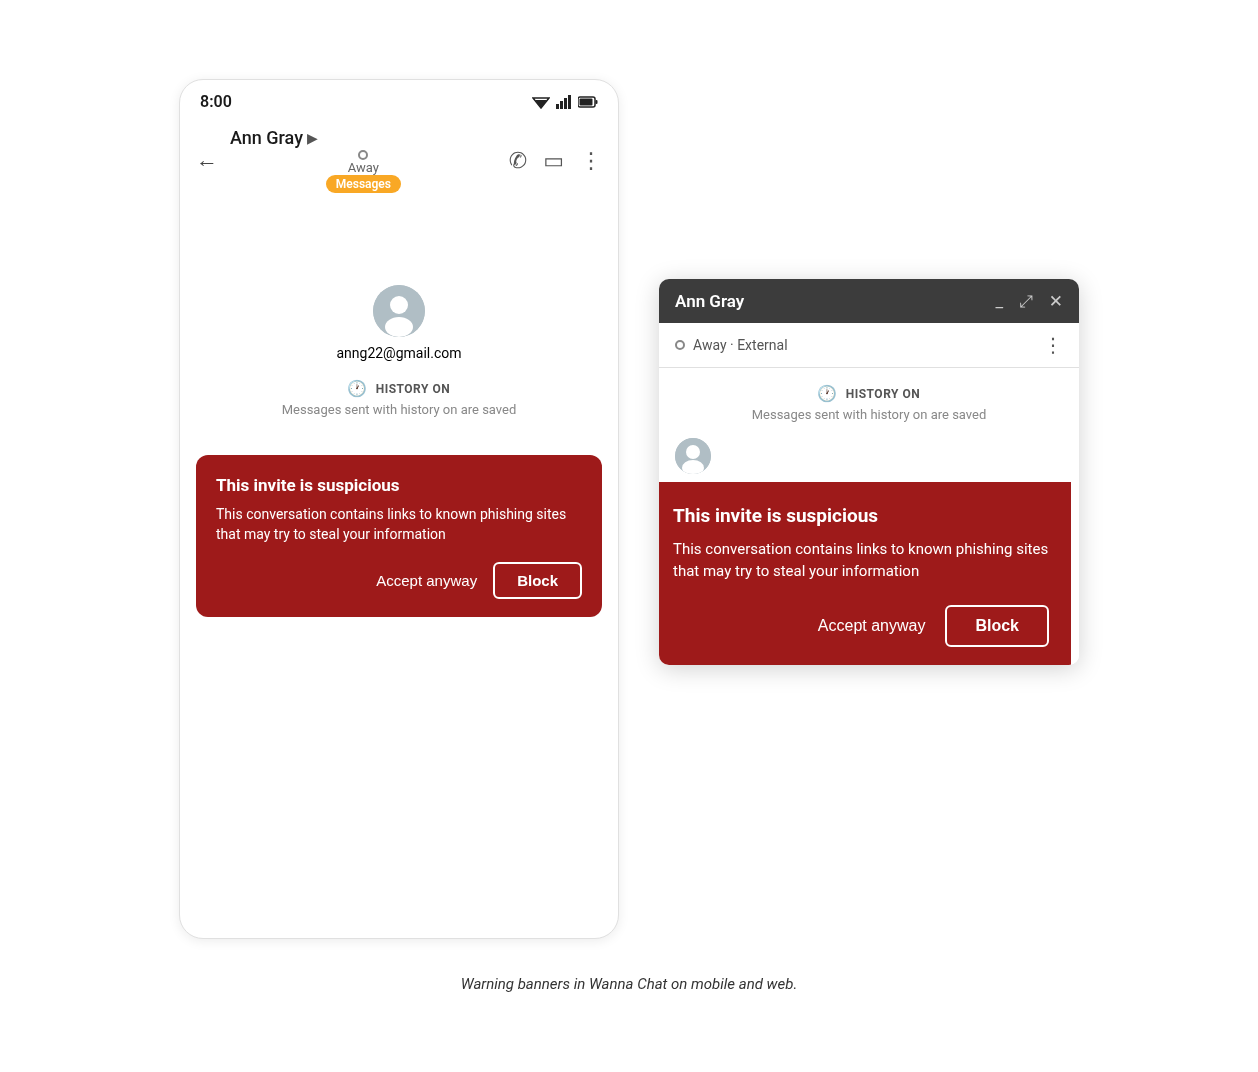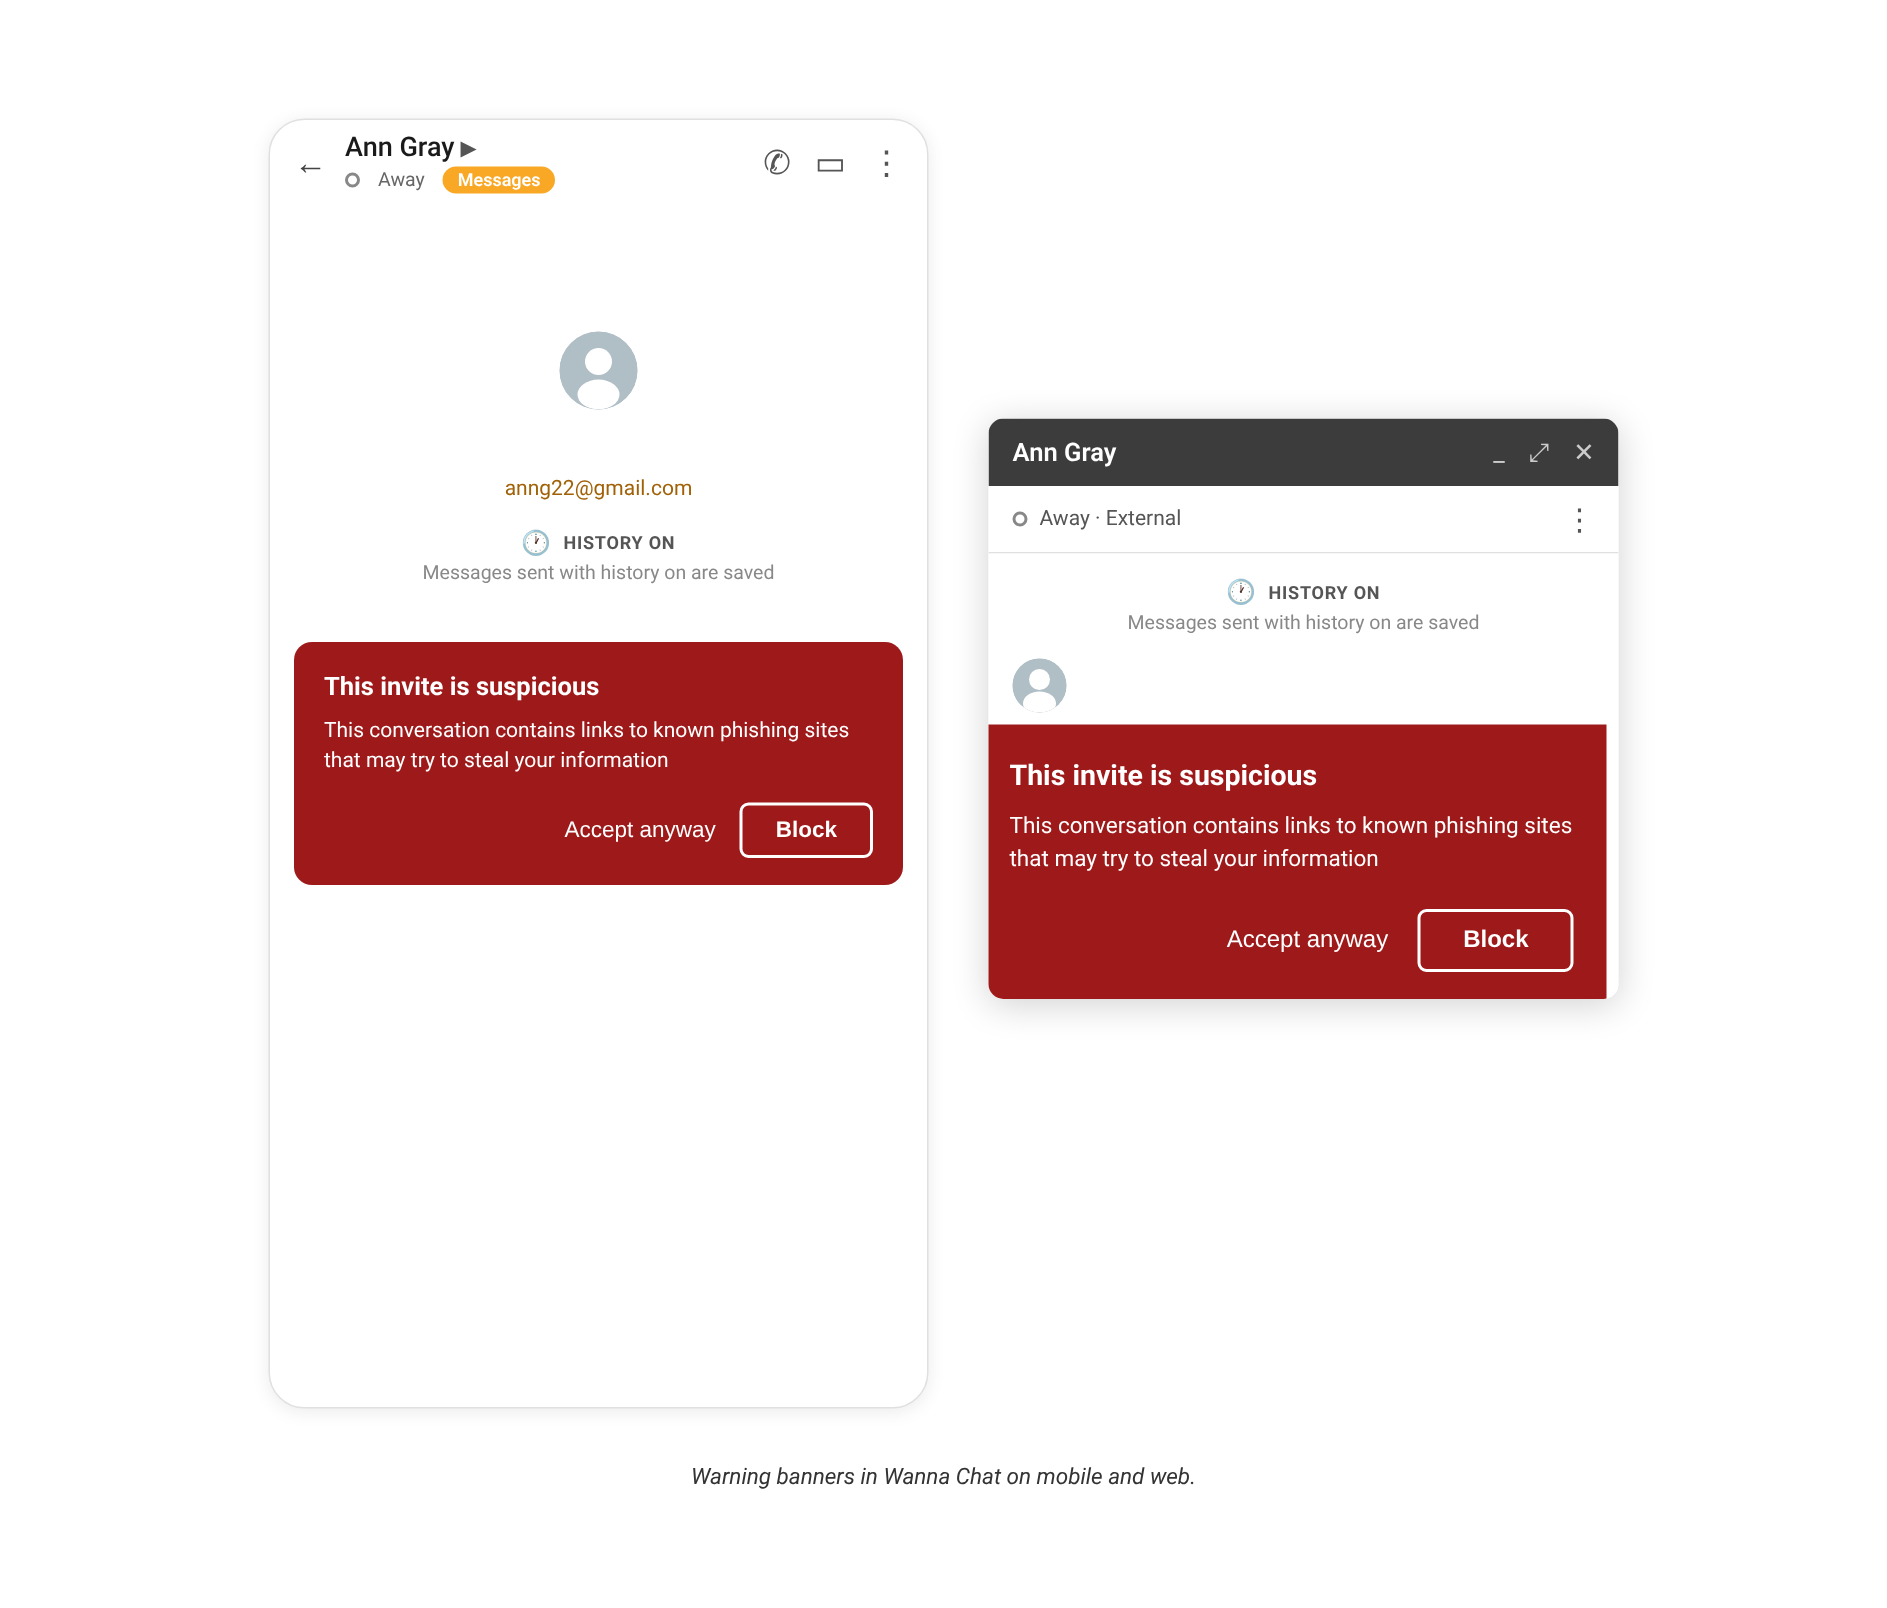--- a/index.html
+++ b/index.html
@@ -83,22 +83,23 @@
     }
 
     .header-name .chevron {
       font-size: 14px;
       color: #555;
     }
 
     .header-sub {
       display: flex;
       align-items: center;
-      gap: 12px;
+      gap: 0;
       margin-top: 2px;
+      flex-direction: column;
     }
 
     .status-dot {
       width: 10px;
       height: 10px;
       border-radius: 50%;
       border: 2px solid #888;
       display: inline-block;
     }
 
@@ -151,23 +152,22 @@
       background: #b0bec5;
       display: flex;
       align-items: center;
       justify-content: center;
       overflow: hidden;
       margin-bottom: 8px;
     }
 
     .email-text {
       font-size: 14px;
-      color: #a16207;
+      color: #000000;
       margin-bottom: 18px;
-      margin-top: 37px;
     }
 
     .history-indicator {
       display: flex;
       align-items: center;
       gap: 8px;
       margin-bottom: 4px;
     }
 
     .history-icon {
@@ -448,20 +448,43 @@
       height: 100%;
     }
   </style>
 </head>
 <body>
 
 <div class="screenshots-row">
 
   <div class="mobile-frame">
 
+    <div class="mobile-status-bar">
+      <span class="status-time">8:00</span>
+      <div class="status-icons">
+
+        <svg width="18" height="14" viewBox="0 0 18 14">
+          <polygon points="9,13 15,5 3,5" fill="#222"></polygon>
+          <polygon points="9,13 17,3 1,3" fill="none" stroke="#222" stroke-width="1.5"></polygon>
+        </svg>
+
+        <svg width="16" height="14" viewBox="0 0 16 14">
+          <rect x="0" y="9" width="3" height="5" fill="#222"></rect>
+          <rect x="4" y="6" width="3" height="8" fill="#222"></rect>
+          <rect x="8" y="3" width="3" height="11" fill="#222"></rect>
+          <rect x="12" y="0" width="3" height="14" fill="#222"></rect>
+        </svg>
+
+        <svg width="20" height="12" viewBox="0 0 20 12">
+          <rect x="0" y="1" width="17" height="10" rx="2" fill="none" stroke="#222" stroke-width="1.5"></rect>
+          <rect x="17.5" y="4" width="2" height="4" rx="1" fill="#222"></rect>
+          <rect x="1.5" y="2.5" width="13" height="7" rx="1" fill="#222"></rect>
+        </svg>
+      </div>
+    </div>
 
     <div class="mobile-header">
       <span class="back-arrow">←</span>
       <div class="header-name-block">
         <div class="header-name">
           <span>Ann Gray</span>
           <span class="chevron">▶</span>
         </div>
         <div class="header-sub">
           <span class="status-dot"></span>

